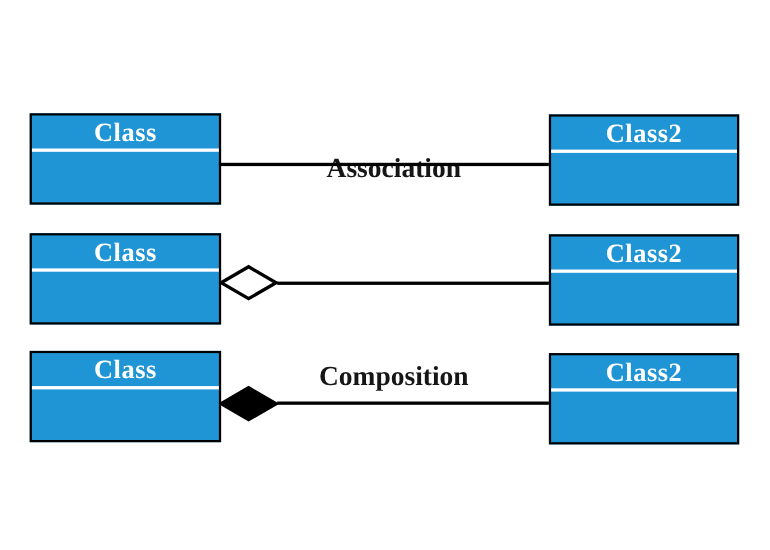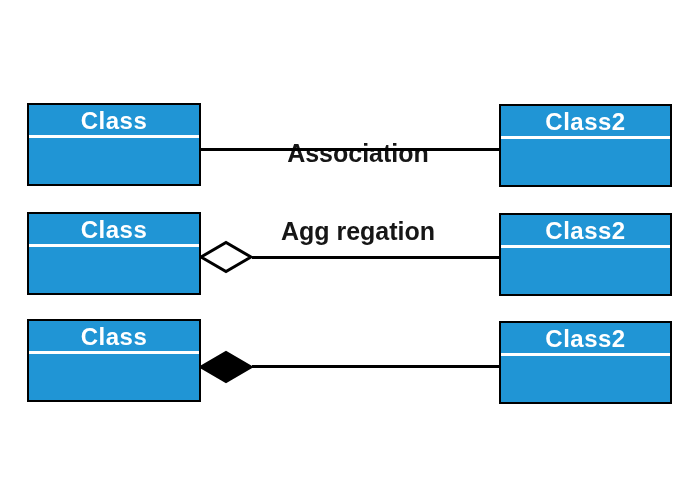--- a/index.html
+++ b/index.html
@@ -5,20 +5,21 @@
   html,body{margin:0;padding:0;}
   body{
     width:700px;height:500px;
     background:var(--background,#fff);
     font-family:"Liberation Sans", sans-serif;
     overflow:hidden;
   }
   .canvas{
     position:relative;width:700px;height:438px;
     background:var(--background,#fff);
+    font-family:Liberation Serif, serif;
   }
   .class-box{
     position:absolute;
     width:174px;height:83px;
     background:var(--class-fill,#2095d5);
     border:2.5px solid var(--class-border,#000);
     box-sizing:border-box;
     display:flex;flex-direction:column;
   }
   .class-box.right{width:173px;}
@@ -82,36 +83,36 @@
     <div class="class-title">Class2</div>
     <div class="class-separator"></div>
     <div class="class-body"></div>
   </div>
 
   <div class="class-box left box-l2">
     <div class="class-title">Class</div>
     <div class="class-separator"></div>
     <div class="class-body"></div>
   </div>
-  <div class="relationship-label label-2">Agg regation</div>
   <svg class="diamond diamond-2" viewBox="0 0 54 34">
     <polygon points="2,17 27,2.5 52,17 27,31.5" fill="var(--aggregation-diamond-fill,#fff)" stroke="var(--connector-line,#000)" stroke-width="3"></polygon>
   </svg>
   <div class="connector-line line-2"></div>
   <div class="class-box right box-r2">
     <div class="class-title">Class2</div>
     <div class="class-separator"></div>
     <div class="class-body"></div>
   </div>
 
   <div class="class-box left box-l3">
     <div class="class-title">Class</div>
     <div class="class-separator"></div>
     <div class="class-body"></div>
   </div>
+  <div class="relationship-label label-3">Composition</div>
   <svg class="diamond diamond-3" viewBox="0 0 54 34">
     <polygon points="2,17 27,2.5 52,17 27,31.5" fill="var(--composition-diamond-fill,#000)" stroke="var(--composition-diamond-fill,#000)" stroke-width="3"></polygon>
   </svg>
   <div class="connector-line line-3"></div>
   <div class="class-box right box-r3">
     <div class="class-title">Class2</div>
     <div class="class-separator"></div>
     <div class="class-body"></div>
   </div>
 

